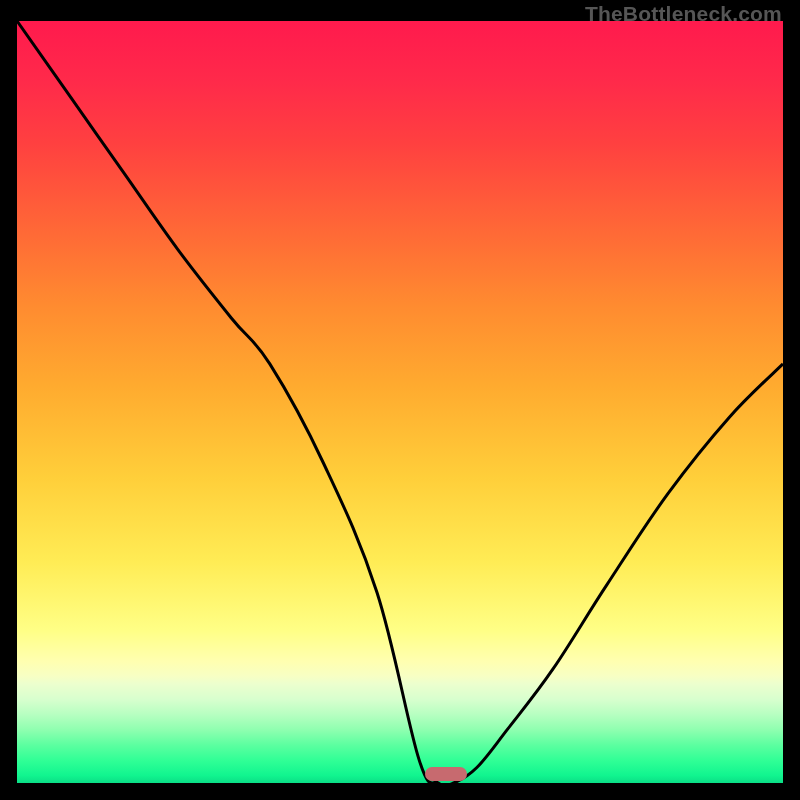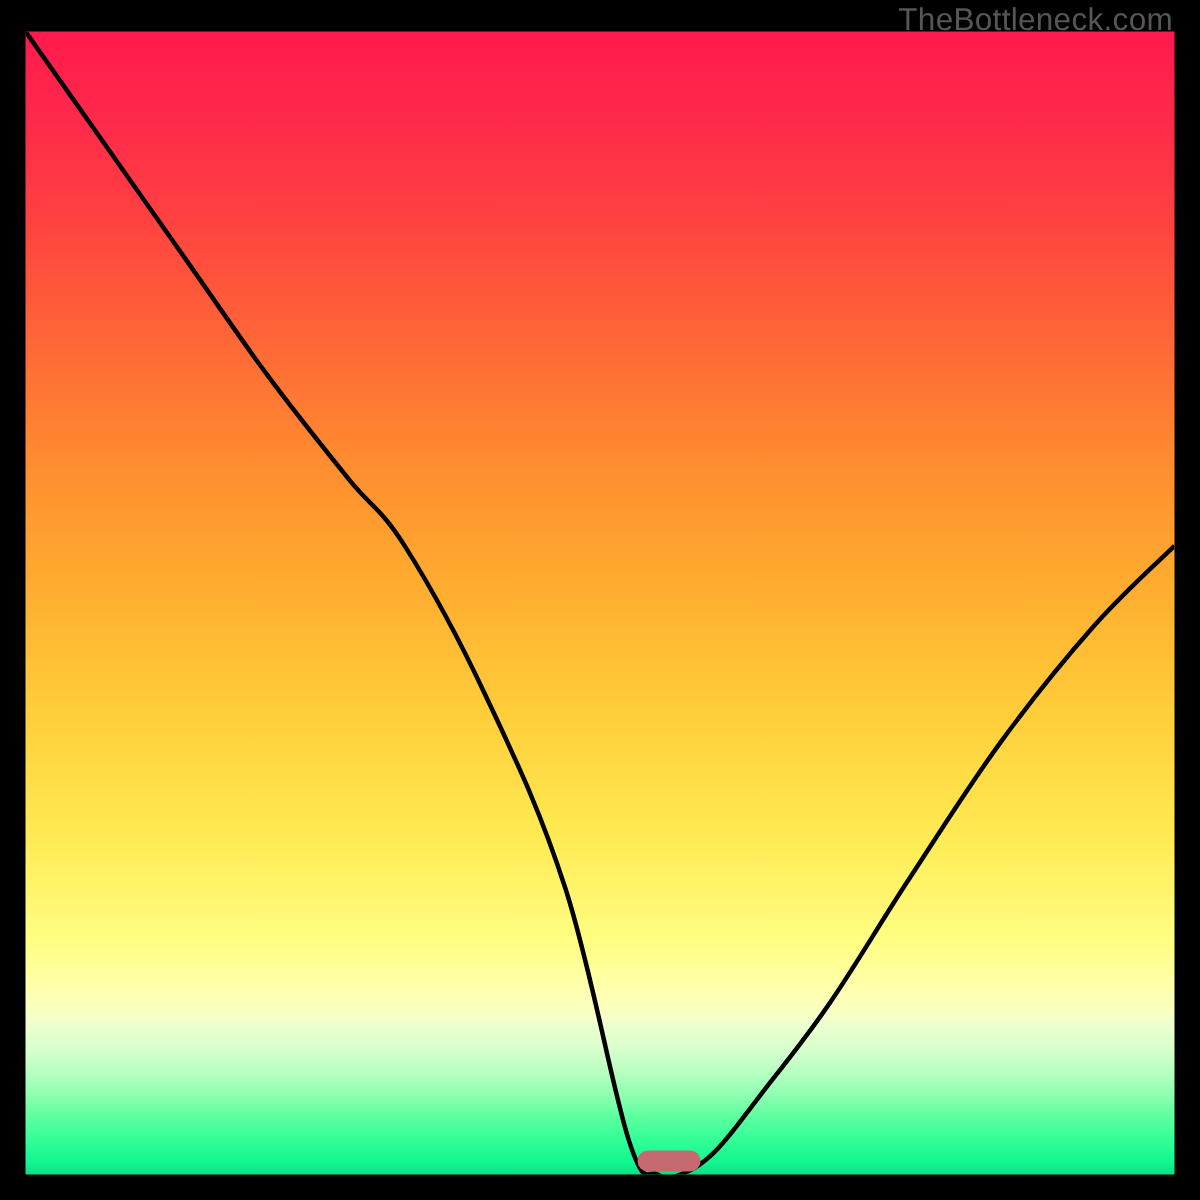--- a/index.html
+++ b/index.html
@@ -45,21 +45,21 @@
       #11f58f 99%,
       #0bde86 100%
     );
   }
   .watermark {
     position: absolute;
     top: 2px;
     right: 18px;
     font-family: Arial, Helvetica, sans-serif;
     font-size: 21px;
-    font-weight: 400;
+    font-weight: 700;
     color: #565656;
     letter-spacing: 0.2px;
   }
   svg.curve {
     position: absolute;
     left: 0;
     top: 0;
     width: 766px;
     height: 762px;
   }

